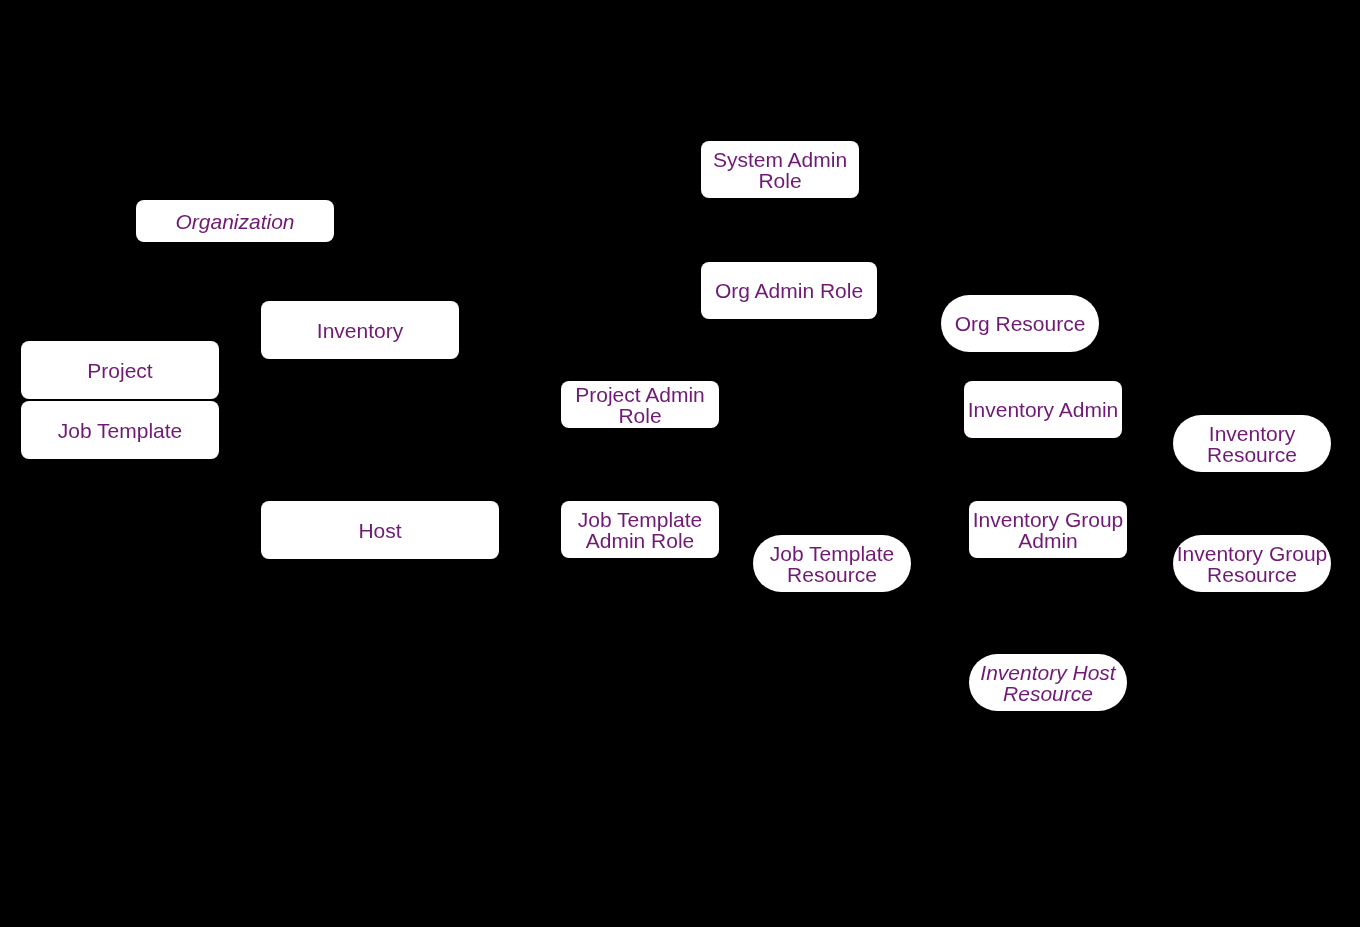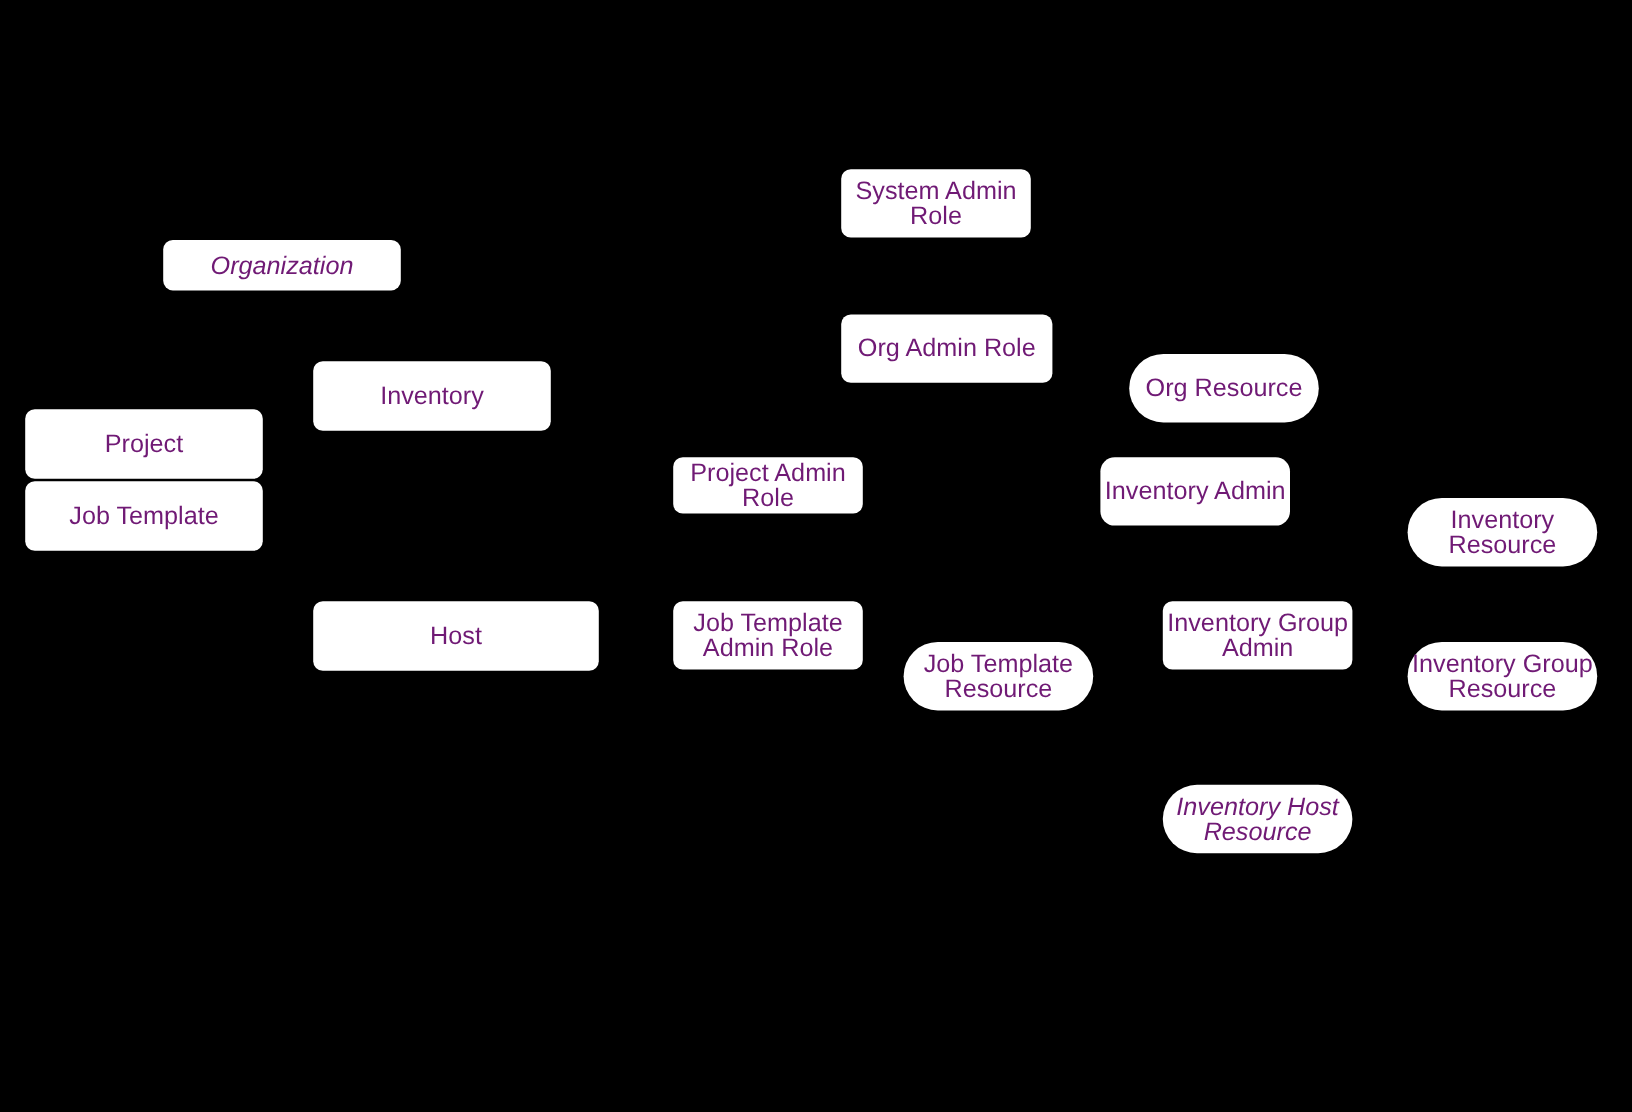--- a/index.html
+++ b/index.html
@@ -65,21 +65,21 @@
     <div class="node rectangle" style="left: 701px; top: 262px; width: 176px; height: 57px;">
     <span class="node-label">Org Admin Role</span>
   </div>
     <div class="node stadium" style="left: 941px; top: 261px; width: 158px; height: 57px;">
     <span class="node-label">Org Resource</span>
   </div>
     <div class="node rectangle" style="left: 561px; top: 381px; width: 158px; height: 47px;">
     <span class="node-label">Project Admin
 Role</span>
   </div>
-    <div class="node rectangle" style="left: 917px; top: 381px; width: 158px; height: 57px; border-radius: 12px;">
+    <div class="node rectangle" style="left: 964px; top: 381px; width: 158px; height: 57px;">
     <span class="node-label">Inventory Admin</span>
   </div>
     <div class="node stadium" style="left: 1173px; top: 381px; width: 158px; height: 57px;">
     <span class="node-label">Inventory
 Resource</span>
   </div>
     <div class="node rectangle" style="left: 561px; top: 501px; width: 158px; height: 57px;">
     <span class="node-label">Job Template
 Admin Role</span>
   </div>

